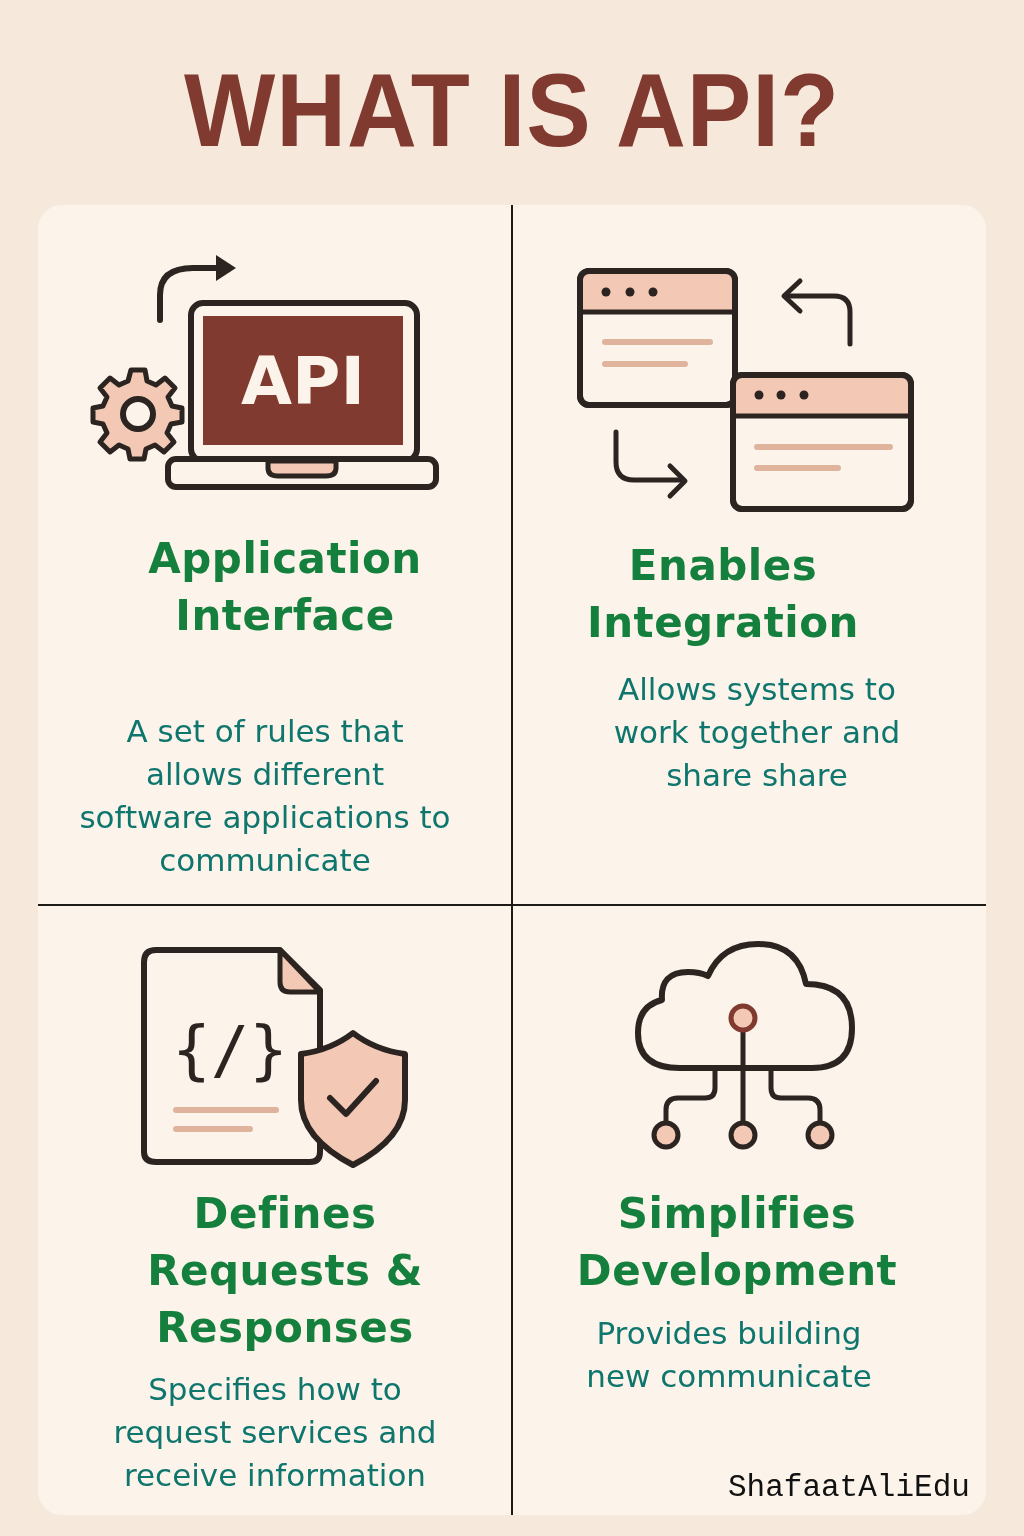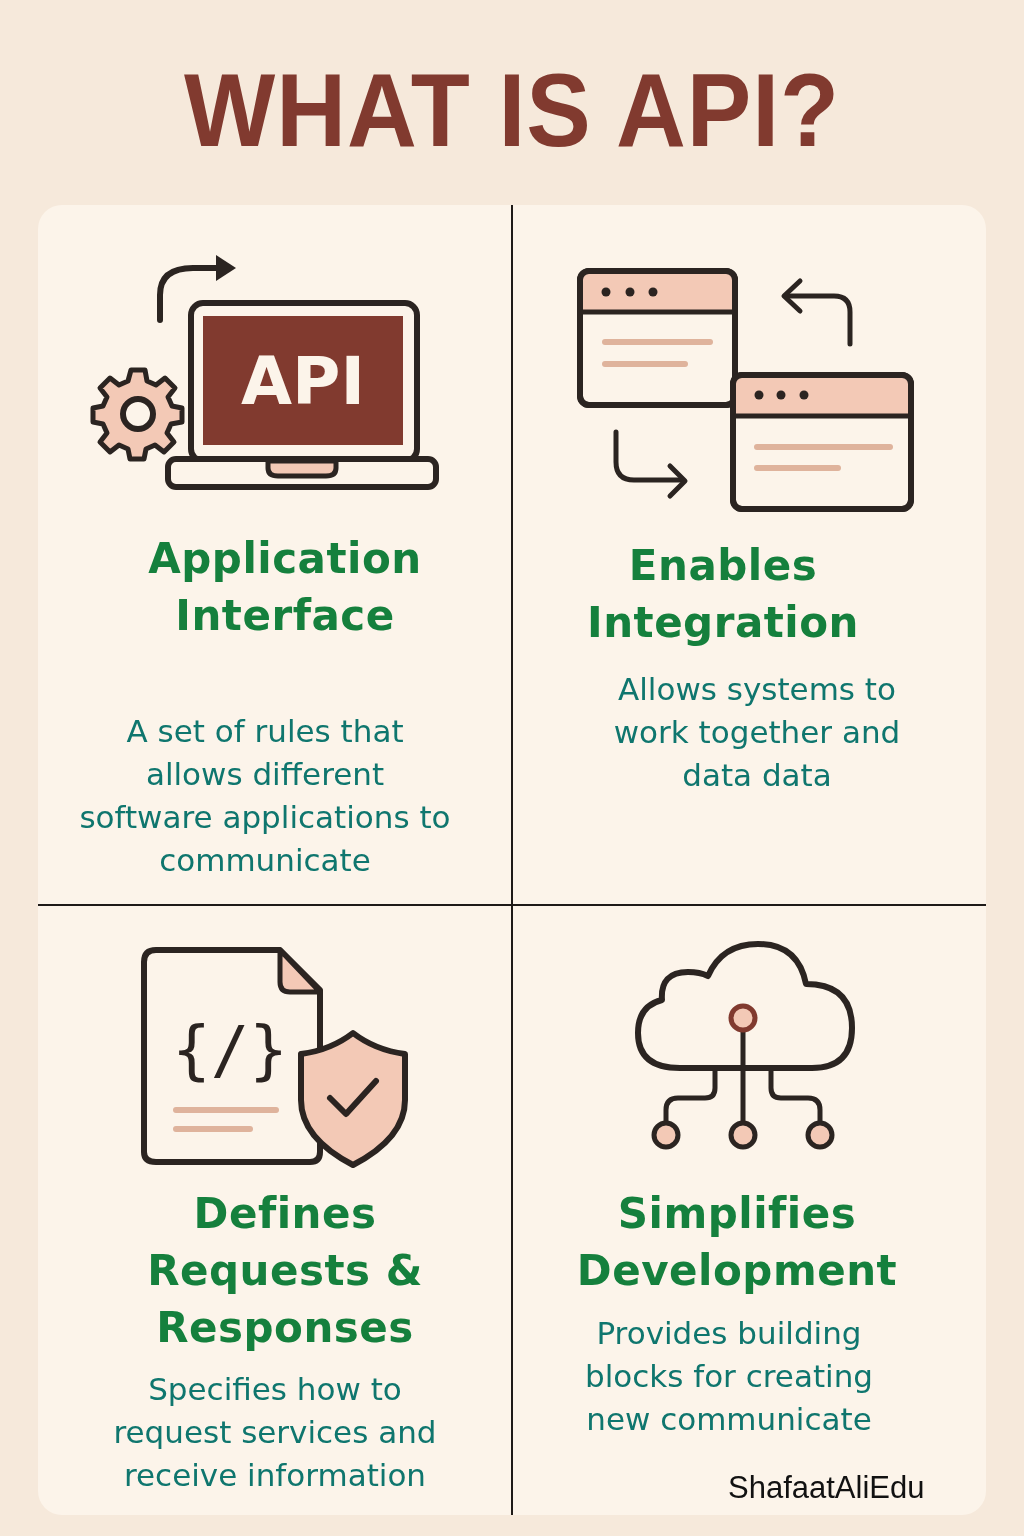--- a/index.html
+++ b/index.html
@@ -52,21 +52,21 @@
       position: absolute;
       text-align: center;
       color: #0f766e;
       font-family: "DejaVu Sans", sans-serif;
       font-size: 31px;
       line-height: 43px;
     }
     .line { display: block; white-space: nowrap; }
     .watermark {
       position: absolute; left: 728px; top: 1470px;
-      font-family: Liberation Sans, sans-serif;
+      font-family: Liberation Mono, monospace;
       font-size: 31px; color: #111;
     }
   </style>
 </head>
 <body>
 
 <div class="page-title">WHAT IS API?</div>
 
 <div class="card"></div>
 <div class="divider-v"></div>
@@ -131,21 +131,21 @@
     <path d="M 56 182 L 56 212 Q 56 230 74 230 L 122 230" fill="none" stroke="#2b2421" stroke-width="5" stroke-linecap="round"></path>
     <polyline points="110,216 125,231 110,246" fill="none" stroke="#2b2421" stroke-width="5" stroke-linecap="round" stroke-linejoin="round"></polyline>
   </svg>
   <div class="heading" style="left:488px; top:537px; width:470px;">
     <span class="line">Enables</span>
     <span class="line">Integration</span>
   </div>
   <div class="desc" style="left:522px; top:668px; width:470px;">
     <span class="line">Allows systems to</span>
     <span class="line">work together and</span>
-    <span class="line">data data</span>
+    <span class="line">share share</span>
   </div>
 </div>
 
 <div class="quad">
   <svg class="icon" style="left:120px; top:930px;" width="320" height="250" viewBox="0 0 320 250">
 
     <path d="M 36 20 L 160 20 L 200 60 L 200 222 Q 200 232 190 232 L 36 232 Q 24 232 24 222 L 24 32 Q 24 20 36 20 Z" fill="#fcf4ea" stroke="#2b2421" stroke-width="6" stroke-linejoin="round"></path>
     <path d="M 160 20 L 160 52 Q 160 62 170 62 L 200 62 Z" fill="#f3c9b6" stroke="#2b2421" stroke-width="5" stroke-linejoin="round"></path>
     <text x="110" y="142" text-anchor="middle" font-family="DejaVu Sans Mono, monospace" font-size="64" fill="#2b2421">{/}</text>
     <line x1="56" y1="180" x2="156" y2="180" stroke="#dfb39c" stroke-width="6" stroke-linecap="round"></line>
@@ -180,18 +180,17 @@
     <circle cx="46" cy="205" r="12" fill="#f3c9b6" stroke="#2b2421" stroke-width="5"></circle>
     <circle cx="123" cy="205" r="12" fill="#f3c9b6" stroke="#2b2421" stroke-width="5"></circle>
     <circle cx="200" cy="205" r="12" fill="#f3c9b6" stroke="#2b2421" stroke-width="5"></circle>
   </svg>
   <div class="heading" style="left:502px; top:1185px; width:470px;">
     <span class="line">Simplifies</span>
     <span class="line">Development</span>
   </div>
   <div class="desc" style="left:494px; top:1312px; width:470px;">
     <span class="line">Provides building</span>
-    <span class="line">blocks for creating</span>
     <span class="line">new communicate</span>
   </div>
 </div>
 
 <div class="watermark">ShafaatAliEdu</div>
 
 </body></html>

